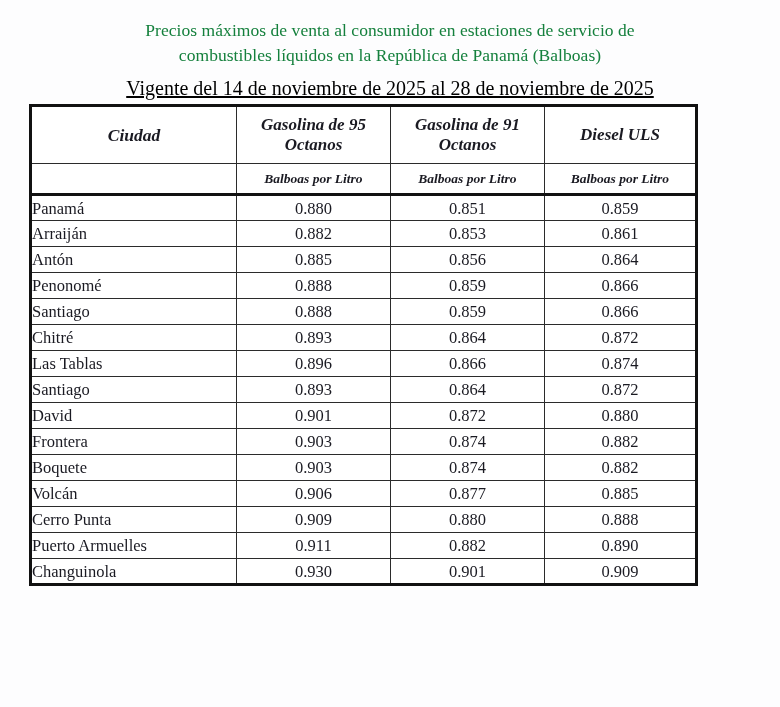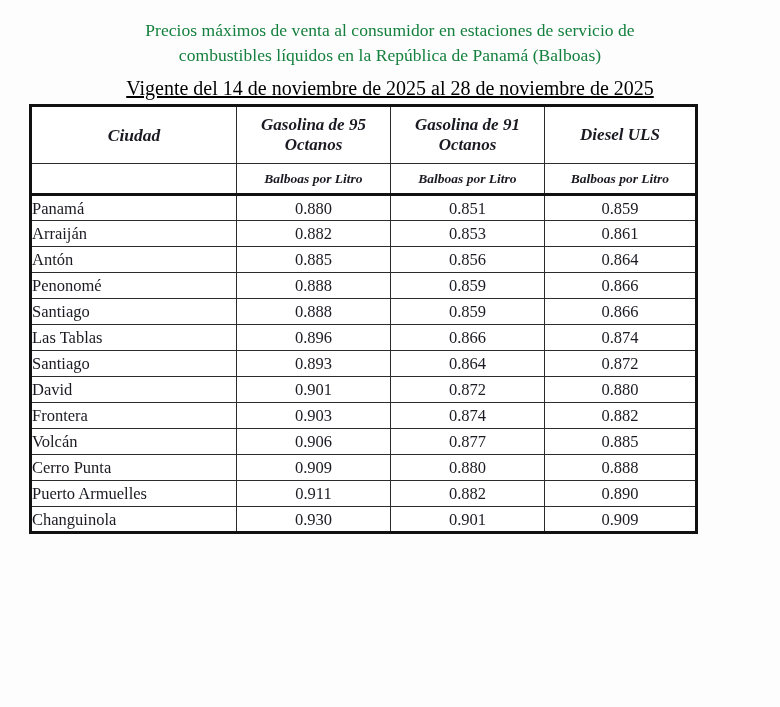--- a/index.html
+++ b/index.html
@@ -202,20 +202,26 @@
             <td class="num-cell">0.859</td>
             <td class="num-cell">0.866</td>
           </tr>
           <tr class="data-row">
             <td class="city-cell">Santiago</td>
             <td class="num-cell">0.888</td>
             <td class="num-cell">0.859</td>
             <td class="num-cell">0.866</td>
           </tr>
           <tr class="data-row">
+            <td class="city-cell">Chitré</td>
+            <td class="num-cell">0.893</td>
+            <td class="num-cell">0.864</td>
+            <td class="num-cell">0.872</td>
+          </tr>
+          <tr class="data-row">
             <td class="city-cell">Las Tablas</td>
             <td class="num-cell">0.896</td>
             <td class="num-cell">0.866</td>
             <td class="num-cell">0.874</td>
           </tr>
           <tr class="data-row">
             <td class="city-cell">Santiago</td>
             <td class="num-cell">0.893</td>
             <td class="num-cell">0.864</td>
             <td class="num-cell">0.872</td>
@@ -226,20 +232,26 @@
             <td class="num-cell">0.872</td>
             <td class="num-cell">0.880</td>
           </tr>
           <tr class="data-row">
             <td class="city-cell">Frontera</td>
             <td class="num-cell">0.903</td>
             <td class="num-cell">0.874</td>
             <td class="num-cell">0.882</td>
           </tr>
           <tr class="data-row">
+            <td class="city-cell">Boquete</td>
+            <td class="num-cell">0.903</td>
+            <td class="num-cell">0.874</td>
+            <td class="num-cell">0.882</td>
+          </tr>
+          <tr class="data-row">
             <td class="city-cell">Volcán</td>
             <td class="num-cell">0.906</td>
             <td class="num-cell">0.877</td>
             <td class="num-cell">0.885</td>
           </tr>
           <tr class="data-row">
             <td class="city-cell">Cerro Punta</td>
             <td class="num-cell">0.909</td>
             <td class="num-cell">0.880</td>
             <td class="num-cell">0.888</td>

